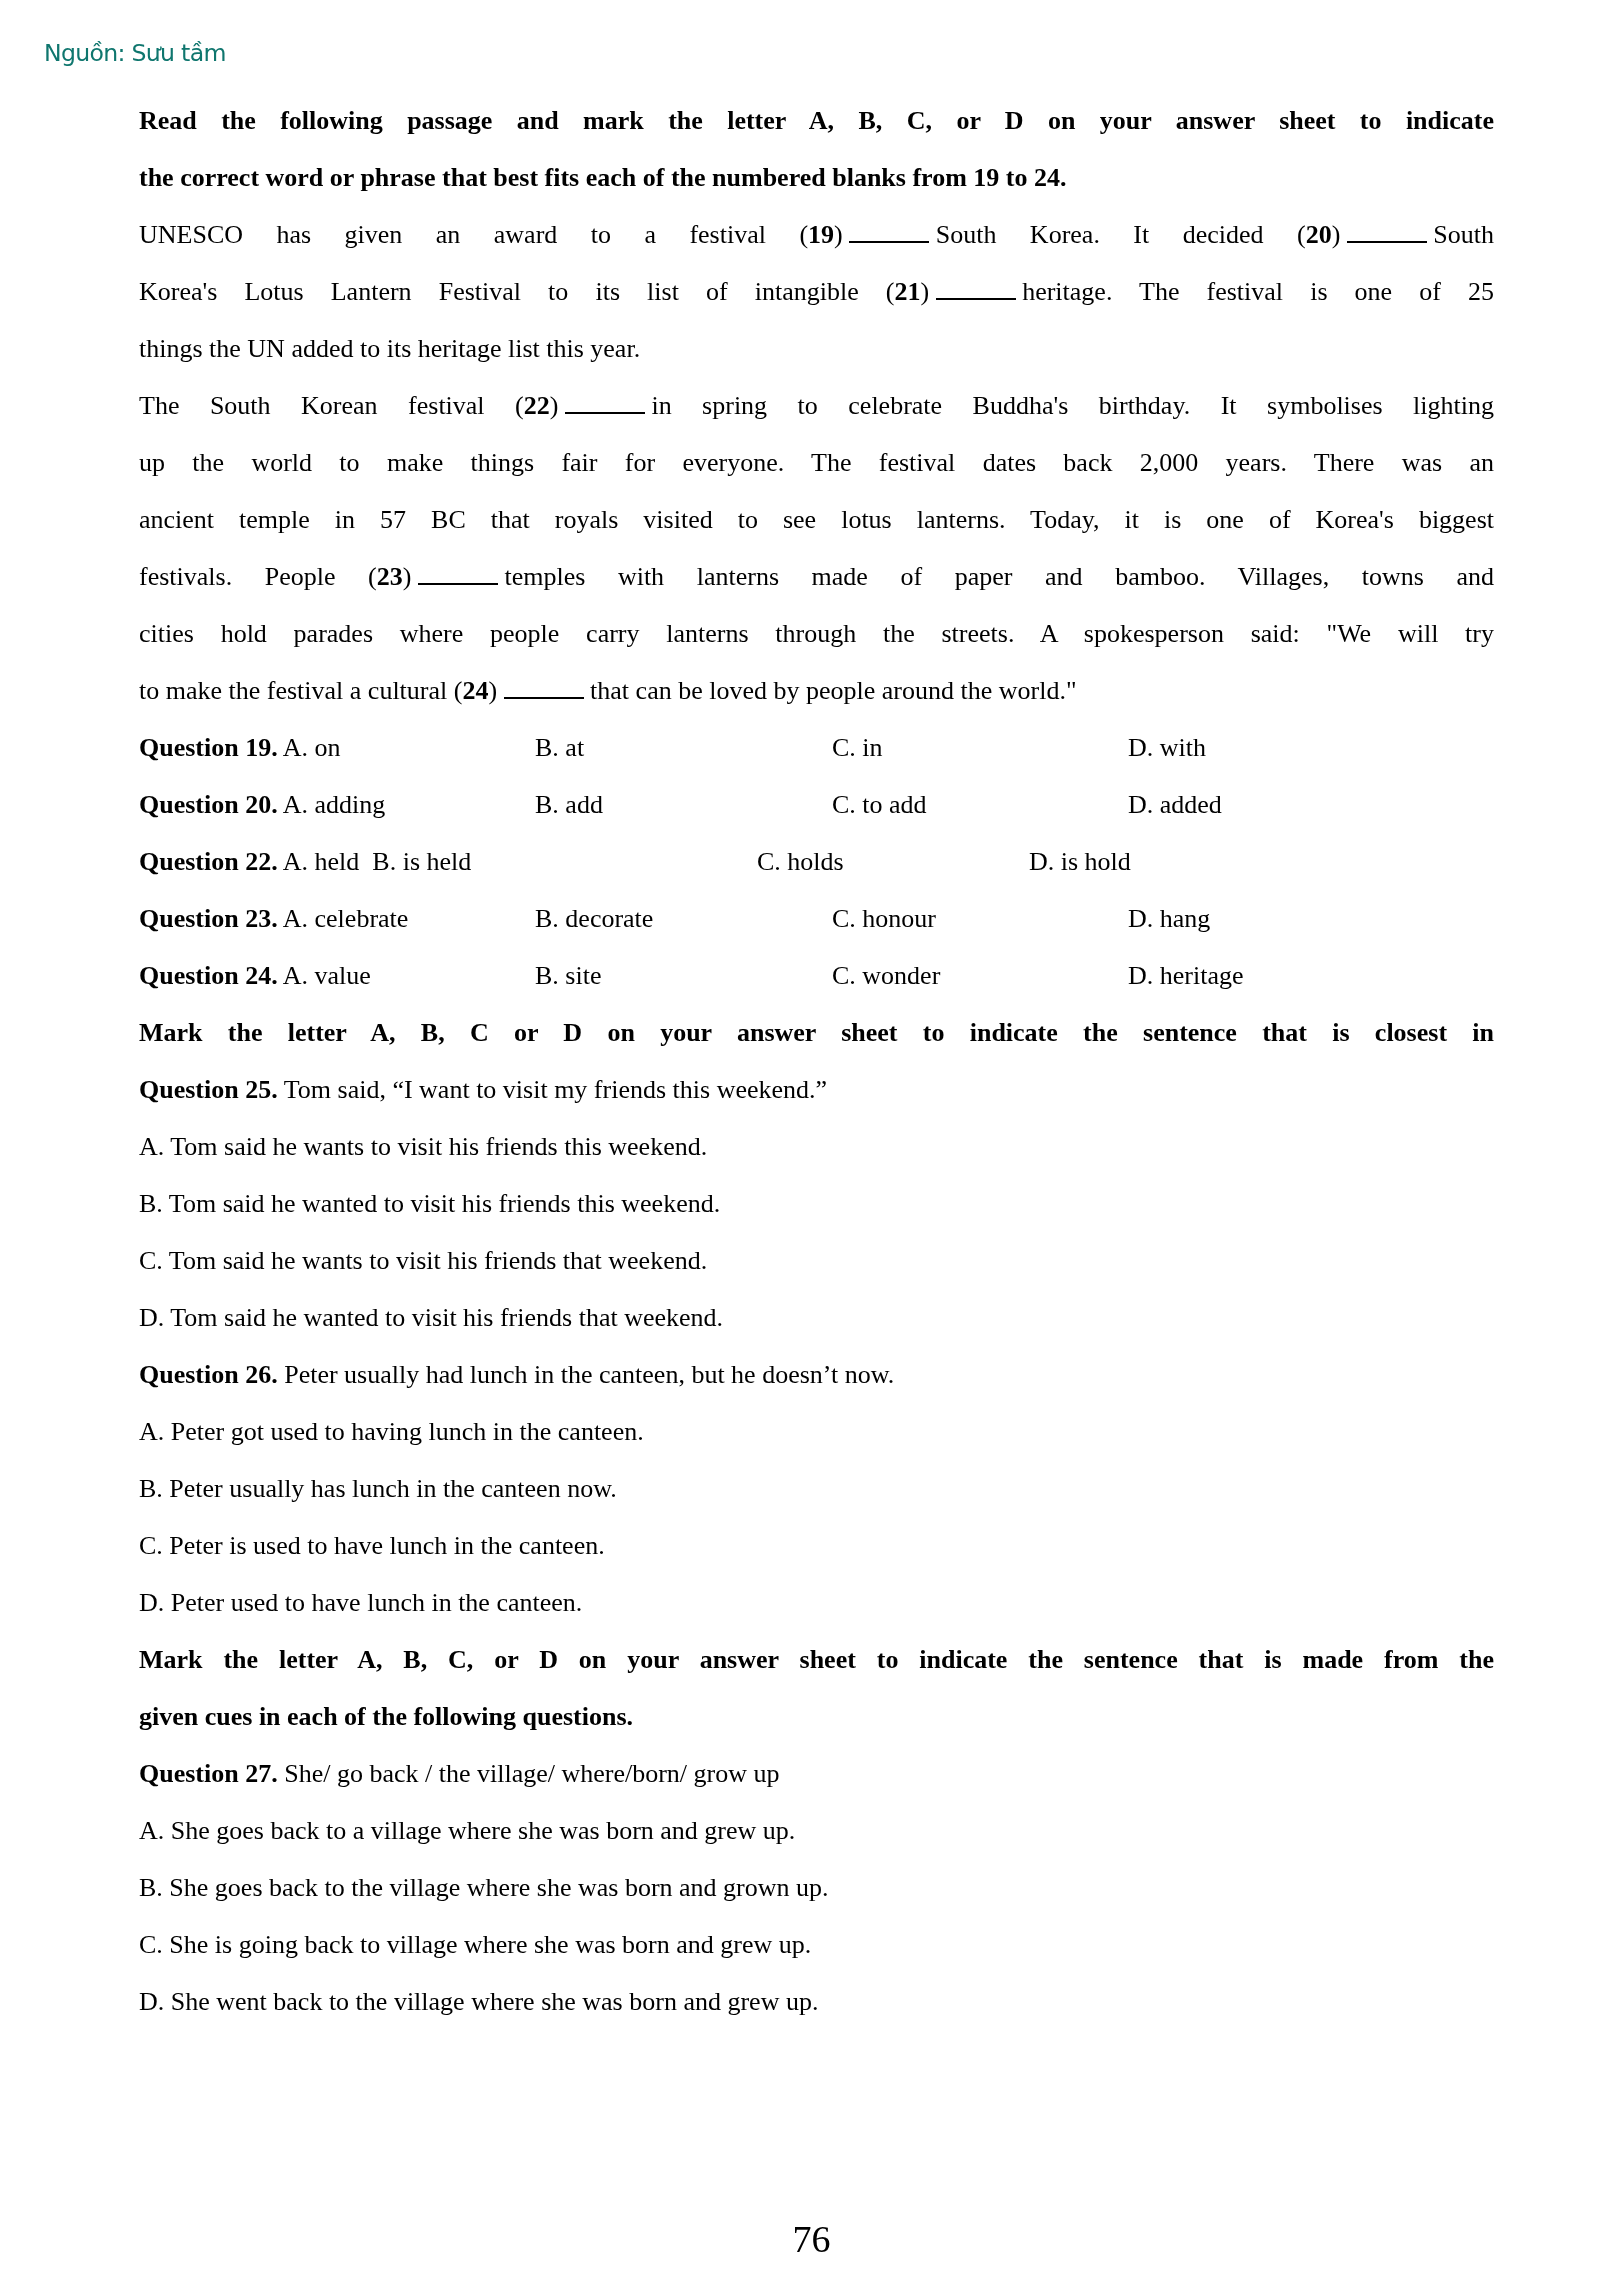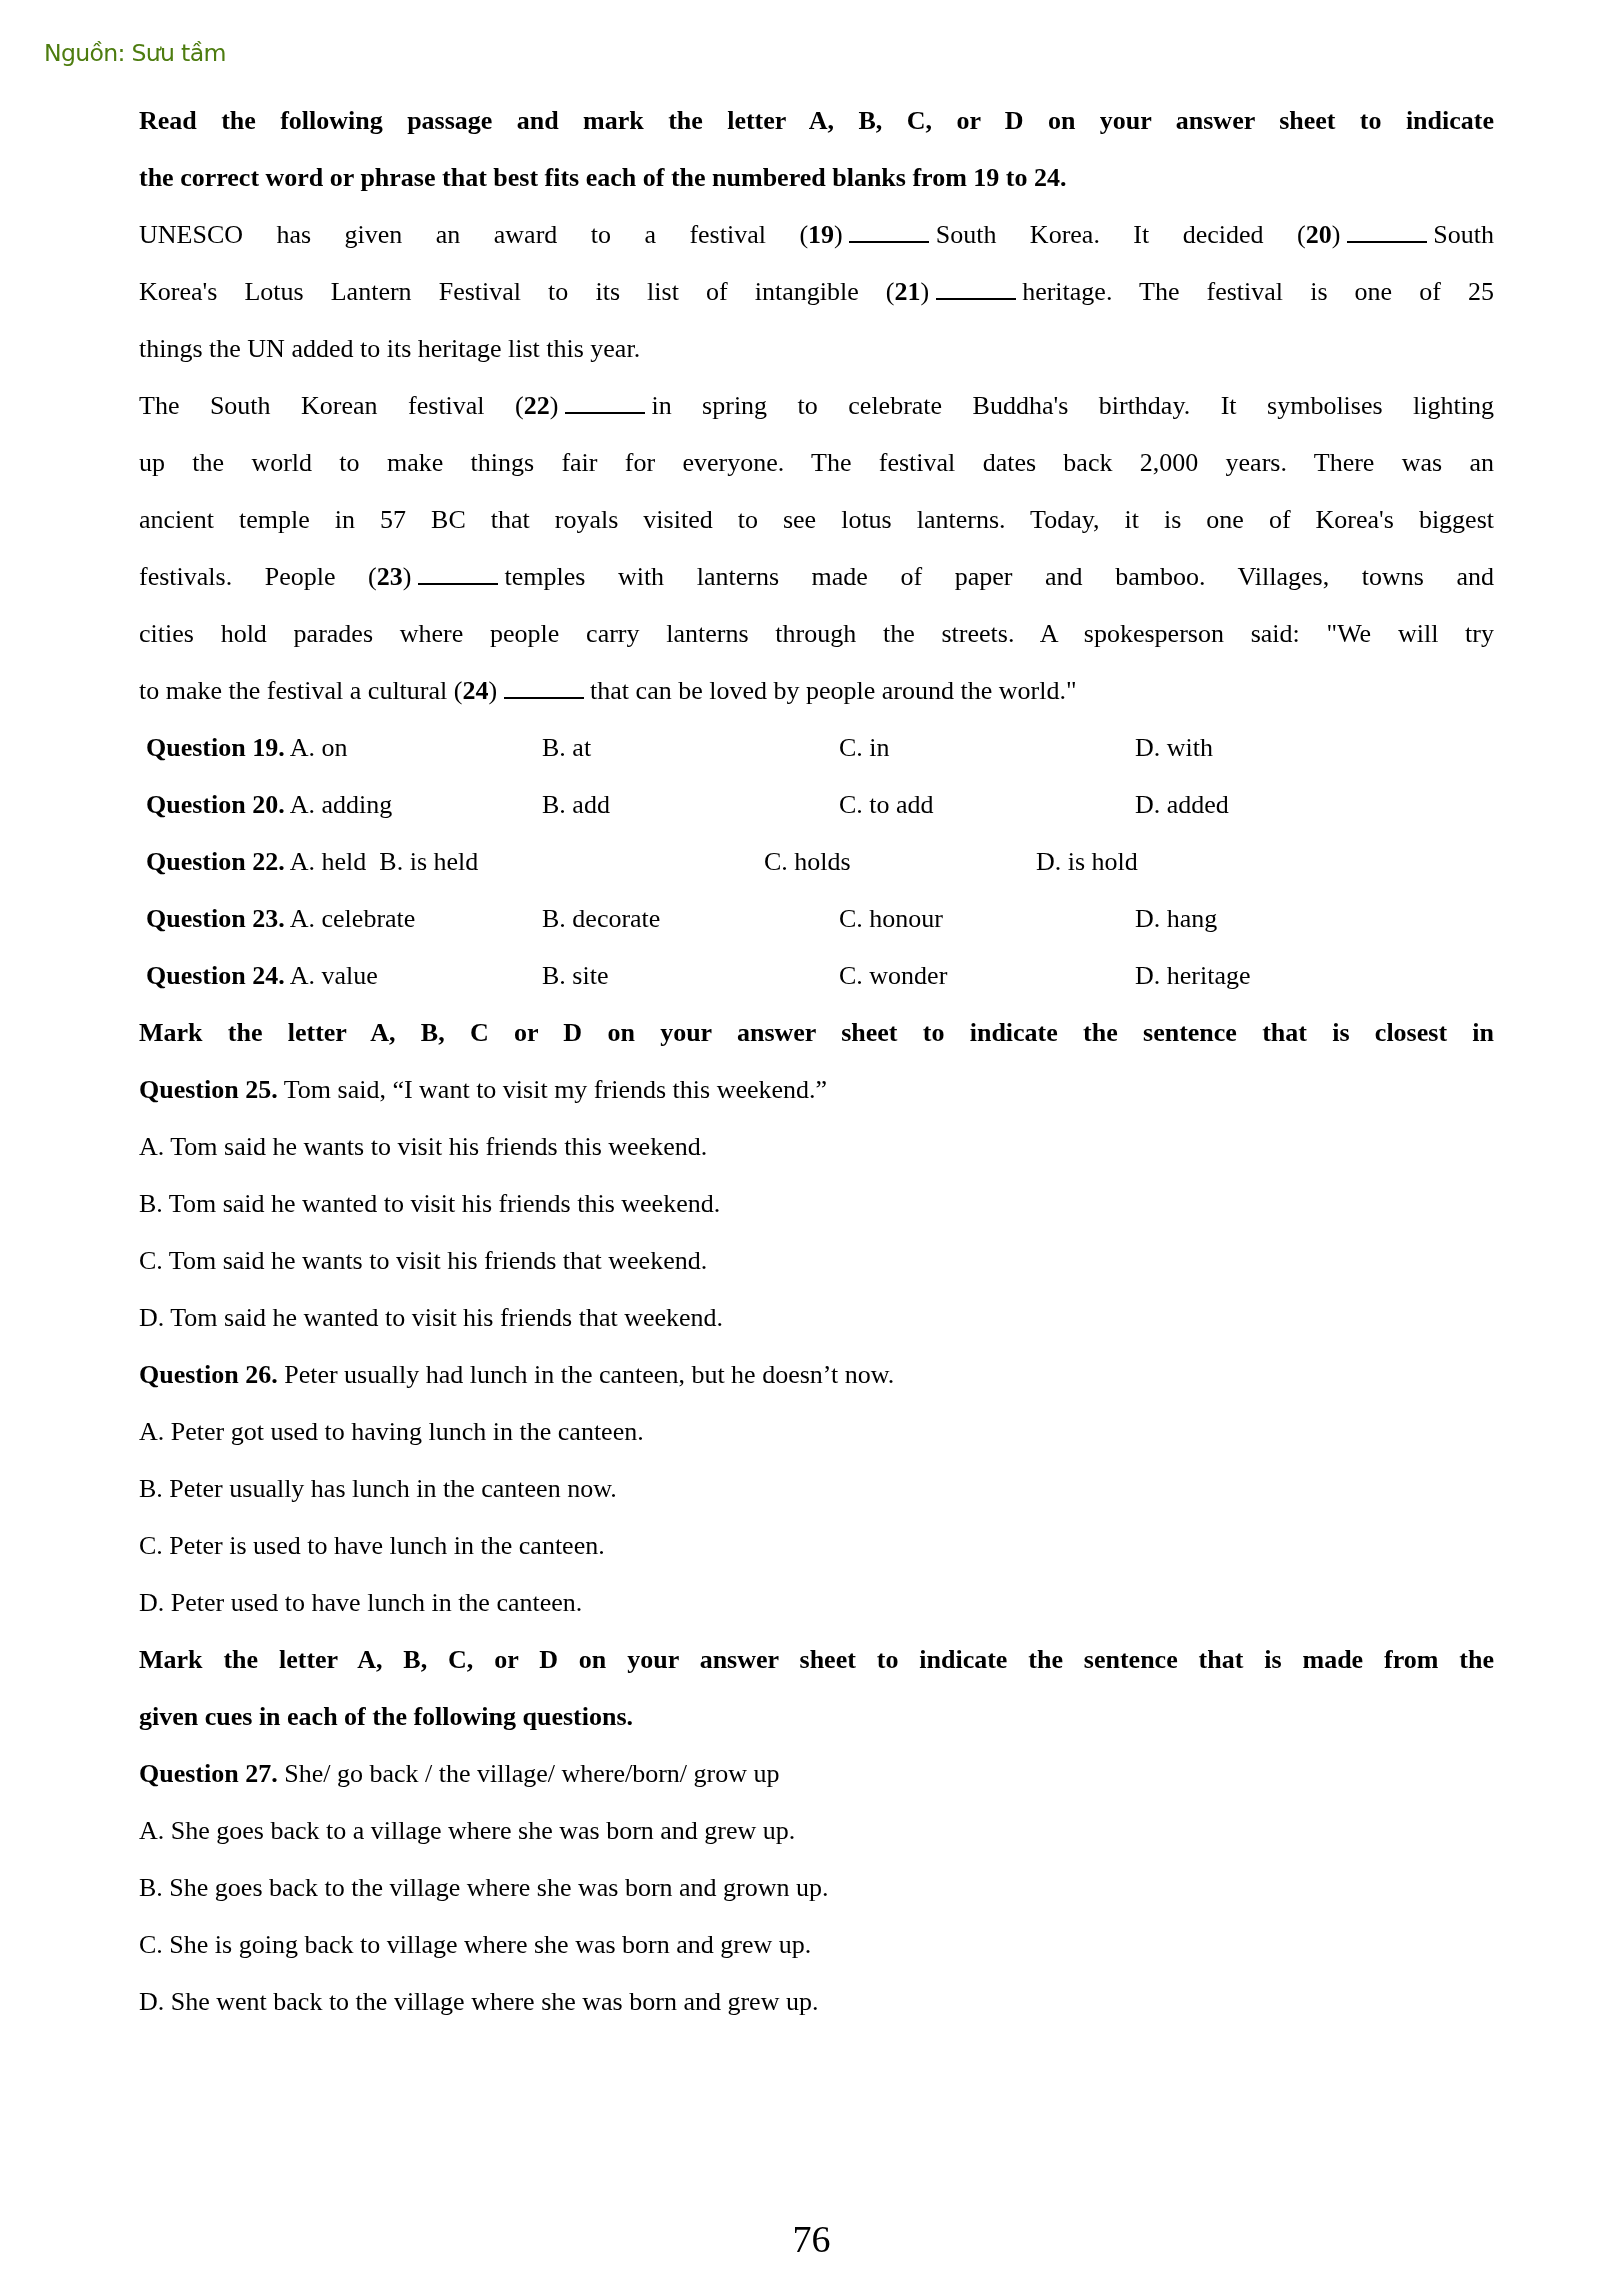--- a/index.html
+++ b/index.html
@@ -1,33 +1,33 @@
 <!DOCTYPE html>
 <html style="font-size:10.5px"><head>
   <meta charset="utf-8">
   <style>
     html, body { margin: 0; padding: 0; background: #ffffff; }
     body { width: 1623px; height: 2295px; position: relative; overflow: hidden; color: #000; }
     .source {
       position: absolute; left: 44px; top: 39px;
-      font-family: "DejaVu Sans", sans-serif; font-size: 23.6px; color: #4d7c0f;
+      font-family: "DejaVu Sans", sans-serif; font-size: 23.6px; color: #0f766e;
       letter-spacing: -0.7px;
     }
     .page {
       position: absolute; left: 139px; top: 92px; width: 1355px;
       font-family: "Liberation Serif", serif; font-size: 26px; line-height: 57px;
     }
     .line { height: 57px; white-space: nowrap; }
     .just { text-align: justify; text-align-last: justify; white-space: normal; }
     b, .b { font-weight: bold; }
     .blank {
       display: inline-block; width: 80px; border-bottom: 2.6px solid #000;
       height: 19.6px; vertical-align: baseline; margin: 0 6.5px;
     }
-    .opts { position: relative; margin-left: 7px; }
+    .opts { position: relative; }
     .opts span.col { position: absolute; top: 0; }
     .pageno {
       position: absolute; left: 0; width: 1623px; top: 2217px; text-align: center;
       font-family: "Liberation Serif", serif; font-size: 38px;
     }
   </style>
 </head>
 <body>
 
 <div class="source">Nguồn: Sưu tầm</div>

